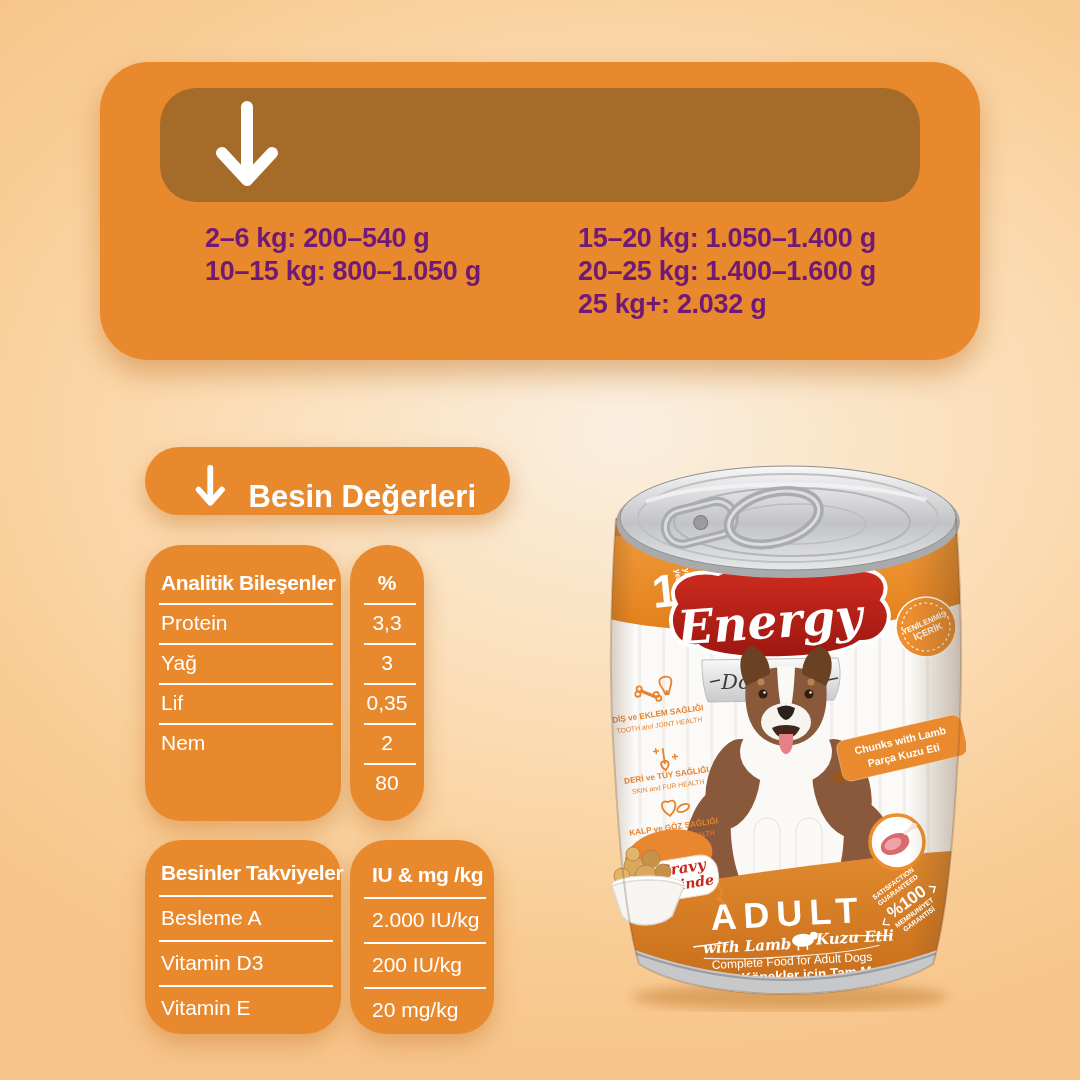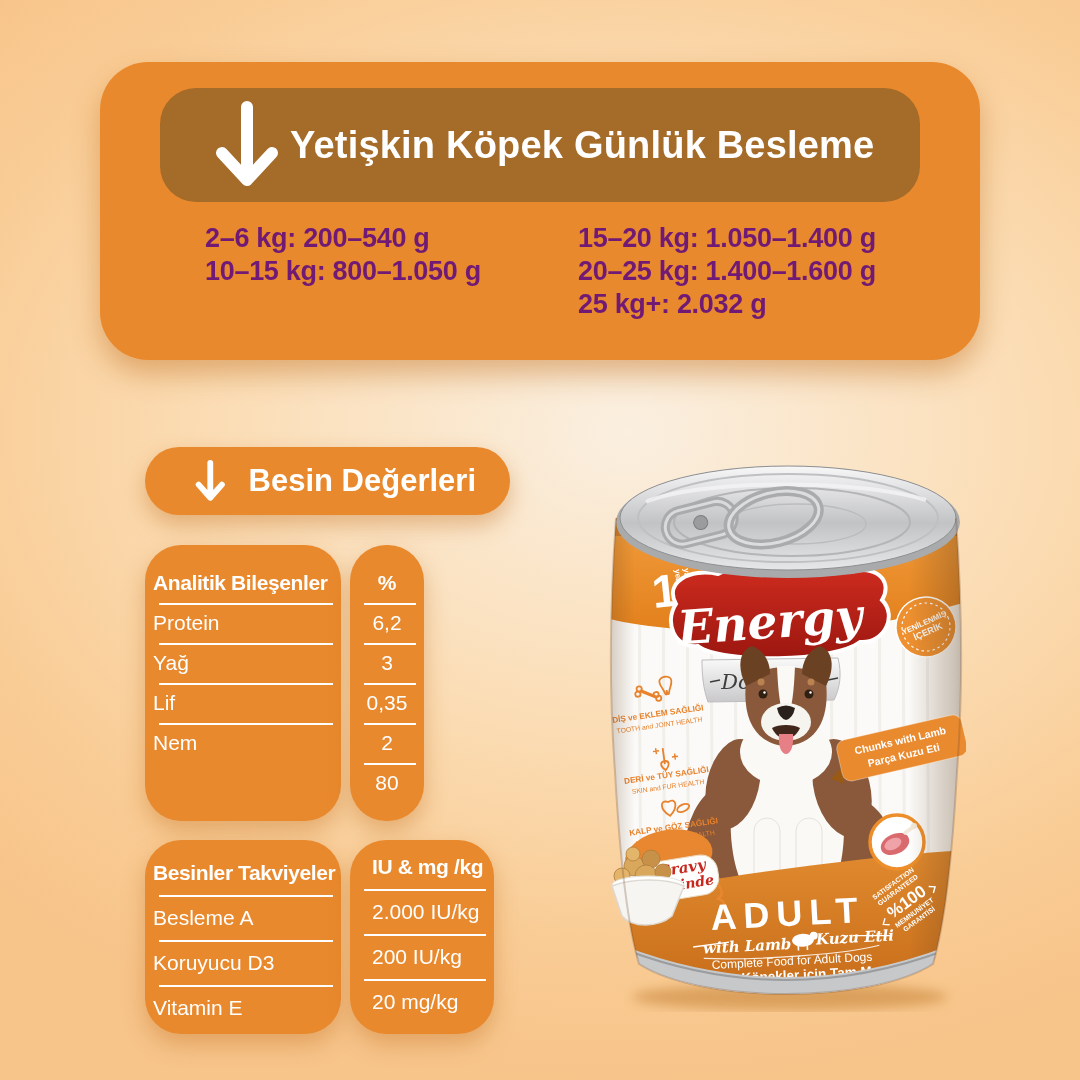--- a/index.html
+++ b/index.html
@@ -14,53 +14,52 @@
     border-radius:36px;display:flex;align-items:center;}
   .feed-header .arr{margin-left:54px;flex:0 0 auto;}
   .feed-title{flex:1;text-align:center;margin:0 60px 0 10px;color:#fff;font-size:38px;font-weight:700;letter-spacing:.2px;white-space:nowrap;}
   .feed-cols{position:absolute;left:105px;top:160px;right:30px;display:flex;color:#701a75;font-weight:700;}
   .feed-col{width:373px;}
   .feed-col.right{flex:1;}
   .feed-col p{margin:0;font-size:27px;line-height:33px;letter-spacing:-.3px;white-space:nowrap;}
 
   
   .besin-pill{position:absolute;left:145px;top:447px;width:365px;height:68px;background:#E9892D;border-radius:40px;
-    display:flex;align-items:center;box-shadow:0 10px 22px rgba(193,108,28,.4);gap:23px;}
+    display:flex;align-items:flex-end;box-shadow:0 10px 22px rgba(193,108,28,.4);gap:23px;}
   .besin-pill .arr{margin-left:50px;}
   .besin-label{flex:1;text-align:center;margin-right:34px;color:#fff;font-size:31px;font-weight:700;white-space:nowrap;}
 
   
   .ncol{position:absolute;background:#E9892D;border-radius:36px;color:#fff;
     box-shadow:0 10px 22px rgba(193,108,28,.38);}
   #t1-labels{left:145px;top:545px;width:196px;height:276px;padding-top:18px;box-sizing:border-box;}
   #t1-values{left:350px;top:545px;width:74px;height:276px;padding-top:18px;box-sizing:border-box;}
   #t2-labels{left:145px;top:840px;width:196px;height:194px;padding-top:10px;box-sizing:border-box;}
-  #t2-values{left:350px;top:840px;width:144px;height:194px;padding-top:4px;box-sizing:border-box;}
-  .nrow{position:relative;height:40px;line-height:40px;font-size:21px;font-weight:400;padding-left:8px;white-space:nowrap;}
+  #t2-values{left:350px;top:840px;width:144px;height:194px;padding-top:12px;box-sizing:border-box;}
+  .nrow{position:relative;height:40px;line-height:40px;font-size:21px;font-weight:400;padding-left:16px;white-space:nowrap;}
   #t2-labels .nrow,#t2-values .nrow{height:45px;line-height:45px;}
   .nrow.head{font-weight:700;letter-spacing:-.4px;}
   .nrow.center{padding-left:0;text-align:center;}
   #t2-values .nrow{padding-left:22px;}
   .ncol .nrow:not(:first-child)::before{content:"";position:absolute;left:14px;right:8px;top:0;height:2px;background:#fff;}
 
   .can-wrap{position:absolute;left:606px;top:452px;width:360px;height:560px;}
   svg text{font-family:"Liberation Sans",sans-serif;}
   svg text.script{font-family:"DejaVu Serif",serif;font-style:italic;}
 </style>
 </head>
 <body>
 
 <div class="stage">
 
   <section class="feed-card">
     <div class="feed-header">
       <svg class="arr" width="66" height="88" viewBox="0 0 66 88">
         <path d="M33 6 V74 M8 52 L33 79 L58 52" fill="none" stroke="#fff" stroke-width="12" stroke-linecap="round" stroke-linejoin="round"></path>
       </svg>
-      <h1 class="feed-title">Yetişkin Köpek Günlük Besleme</h1>
     </div>
     <div class="feed-cols">
       <div class="feed-col">
         <p>2–6 kg: 200–540 g</p>
         <p>10–15 kg: 800–1.050 g</p>
       </div>
       <div class="feed-col right">
         <p>15–20 kg: 1.050–1.400 g</p>
         <p>20–25 kg: 1.400–1.600 g</p>
         <p>25 kg+: 2.032 g</p>
@@ -77,31 +76,31 @@
 
   <div class="ncol" id="t1-labels">
     <div class="nrow head">Analitik Bileşenler</div>
     <div class="nrow">Protein</div>
     <div class="nrow">Yağ</div>
     <div class="nrow">Lif</div>
     <div class="nrow">Nem</div>
   </div>
   <div class="ncol" id="t1-values">
     <div class="nrow head center">%</div>
-    <div class="nrow center">6,2</div>
+    <div class="nrow center">3,3</div>
     <div class="nrow center">3</div>
     <div class="nrow center">0,35</div>
     <div class="nrow center">2</div>
     <div class="nrow center">80</div>
   </div>
 
   <div class="ncol" id="t2-labels">
     <div class="nrow head">Besinler Takviyeler</div>
     <div class="nrow">Besleme A</div>
-    <div class="nrow">Koruyucu D3</div>
+    <div class="nrow">Vitamin D3</div>
     <div class="nrow">Vitamin E</div>
   </div>
   <div class="ncol" id="t2-values">
     <div class="nrow head">IU &amp; mg /kg</div>
     <div class="nrow">2.000 IU/kg</div>
     <div class="nrow">200 IU/kg</div>
     <div class="nrow">20 mg/kg</div>
   </div>
 
   <div class="can-wrap">

